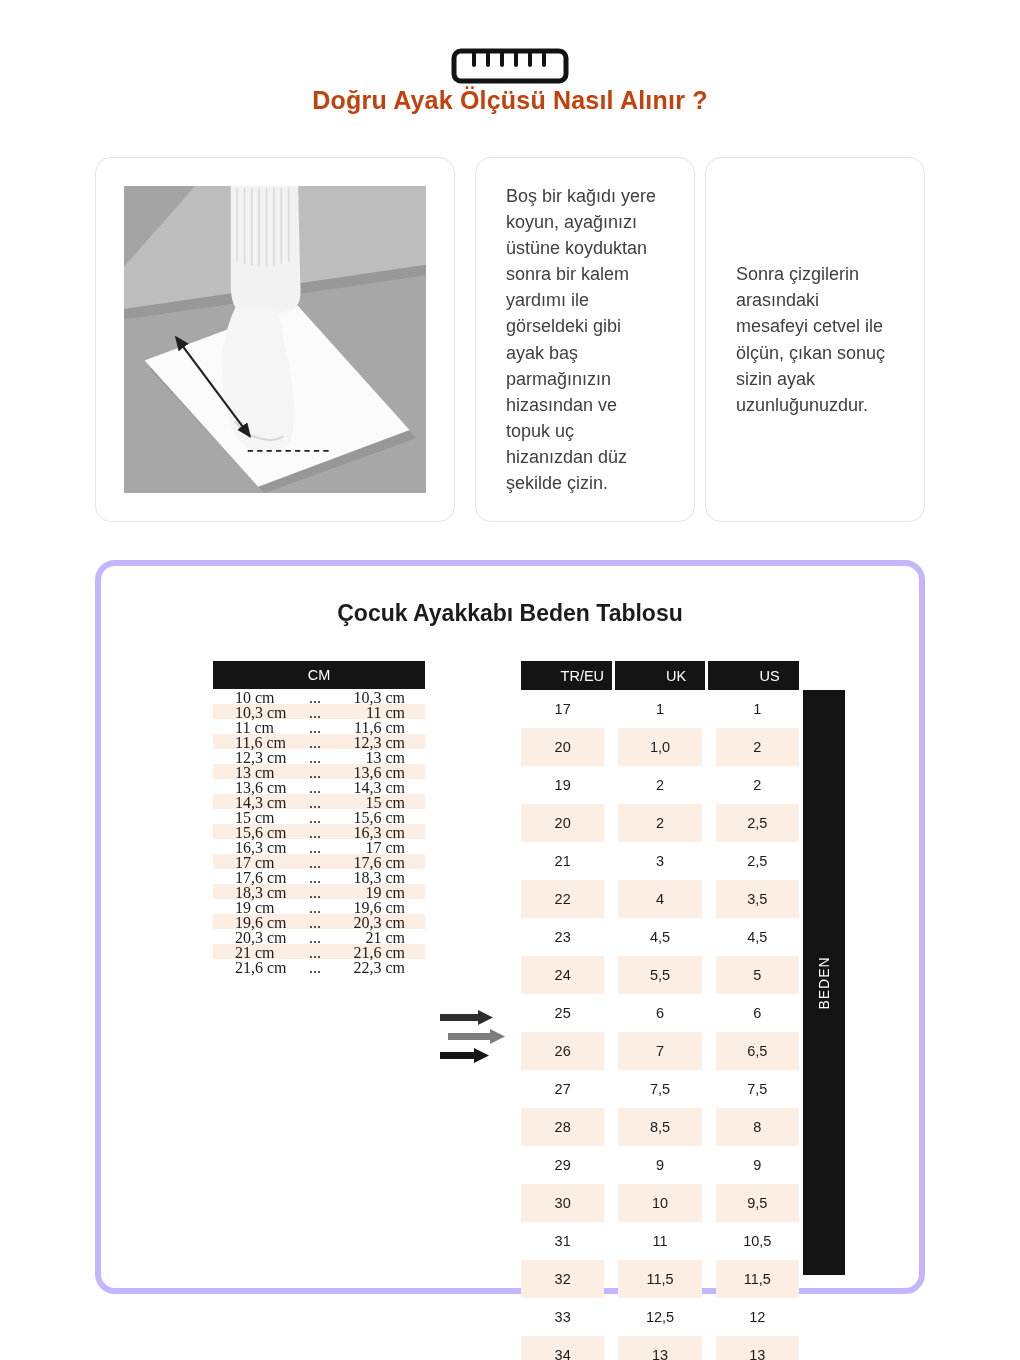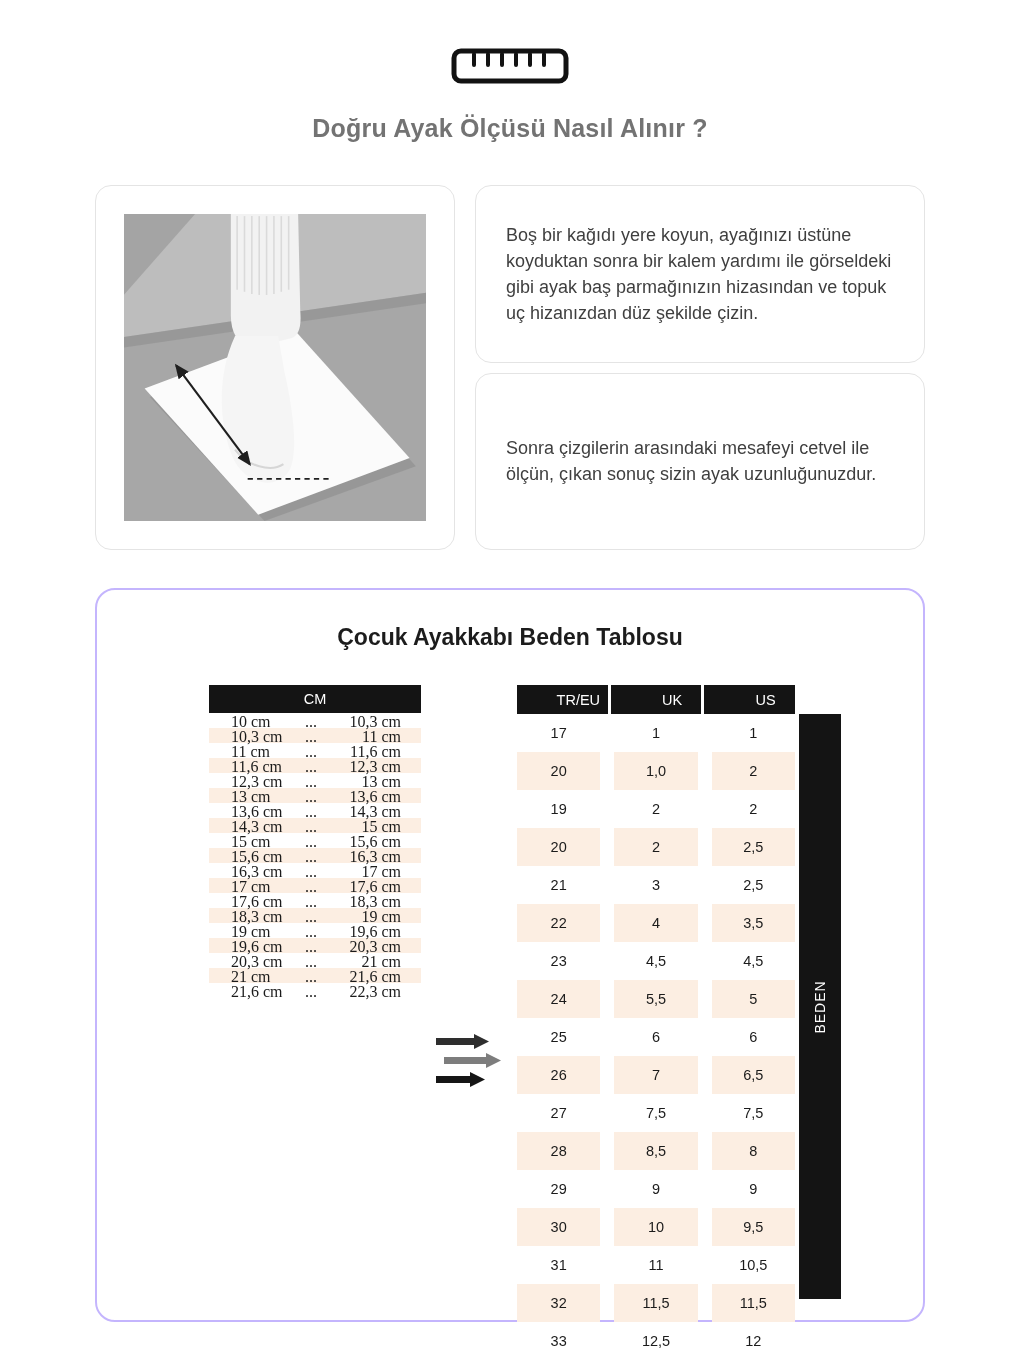--- a/index.html
+++ b/index.html
@@ -9,43 +9,43 @@
     background: #ffffff;
     font-family: "Liberation Sans", sans-serif;
     color: #1b1b1b;
     overflow: hidden;
   }
   .page { width: 830px; margin: 0 auto; padding-top: 46px; }
 
   
   .hero { text-align: center; }
   .hero-icon { display: block; margin: 0 auto; }
-  .page-title { font-size: 25px; font-weight: bold; color: #737373; margin-top: 28px; letter-spacing: .2px; }
+  .page-title { font-size: 25px; font-weight: bold; color: #c2410c; letter-spacing: .2px; }
 
   
   .instr-row { display: flex; gap: 20px; margin-top: 42px; }
   .photo-card {
     flex: none; width: 360px; height: 365px;
     border: 1px solid #e4e4e4; border-radius: 16px;
     padding: 28px; background: #fff;
   }
   .photo-card svg { width: 100%; height: 100%; display: block; }
-  .text-col { flex: 1; display: flex; flex-direction: column; gap: 10px; }
+  .text-col { flex: 1; display: flex; gap: 10px; }
   .info-card {
     flex: 1;
     border: 1px solid #e4e4e4; border-radius: 16px;
     padding: 24px 30px;
     font-size: 18px; line-height: 1.45; color: #3f3f3f;
     display: flex; align-items: center;
   }
 
   
   .chart-card {
     margin-top: 38px;
-    border: 2px solid #c4b5fd; border-radius: 20px;
+    border: 6px solid #c4b5fd; border-radius: 20px;
     padding: 34px 0 24px;
     background: #fff;
     height: 734px;
   }
   .chart-title { text-align: center; font-size: 23px; font-weight: bold; color: #1c1c1c; }
   .tables { display: flex; margin-left: 112px; margin-top: 34px; align-items: flex-start; }
 
   .cm-table { width: 212px; flex: none; }
   .thead {
     height: 28px; background: var(--header-bg, #141414); color: #fff;

